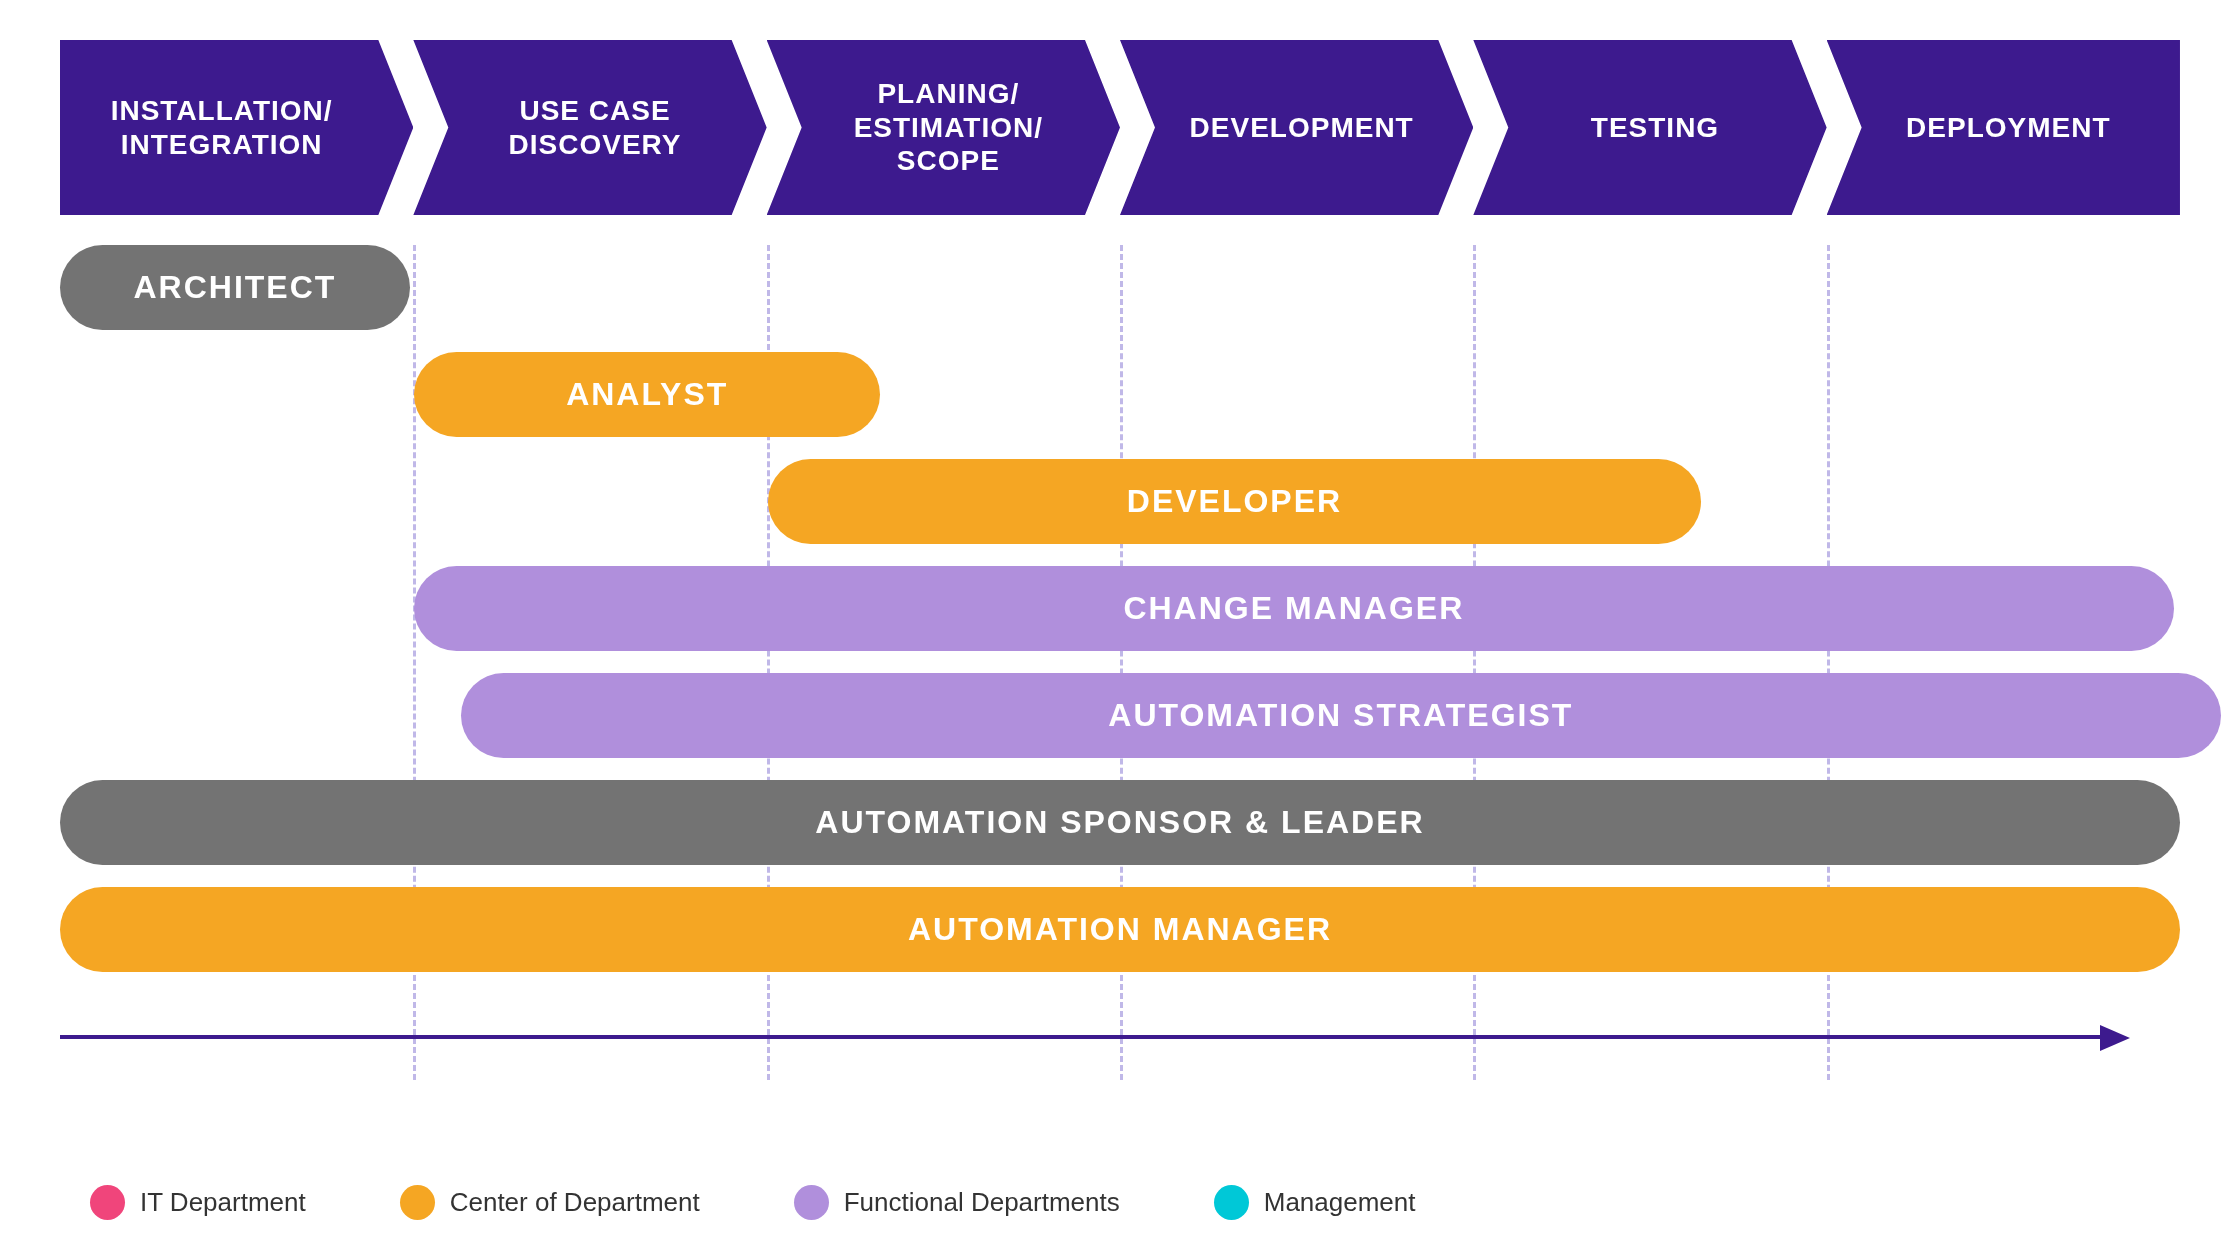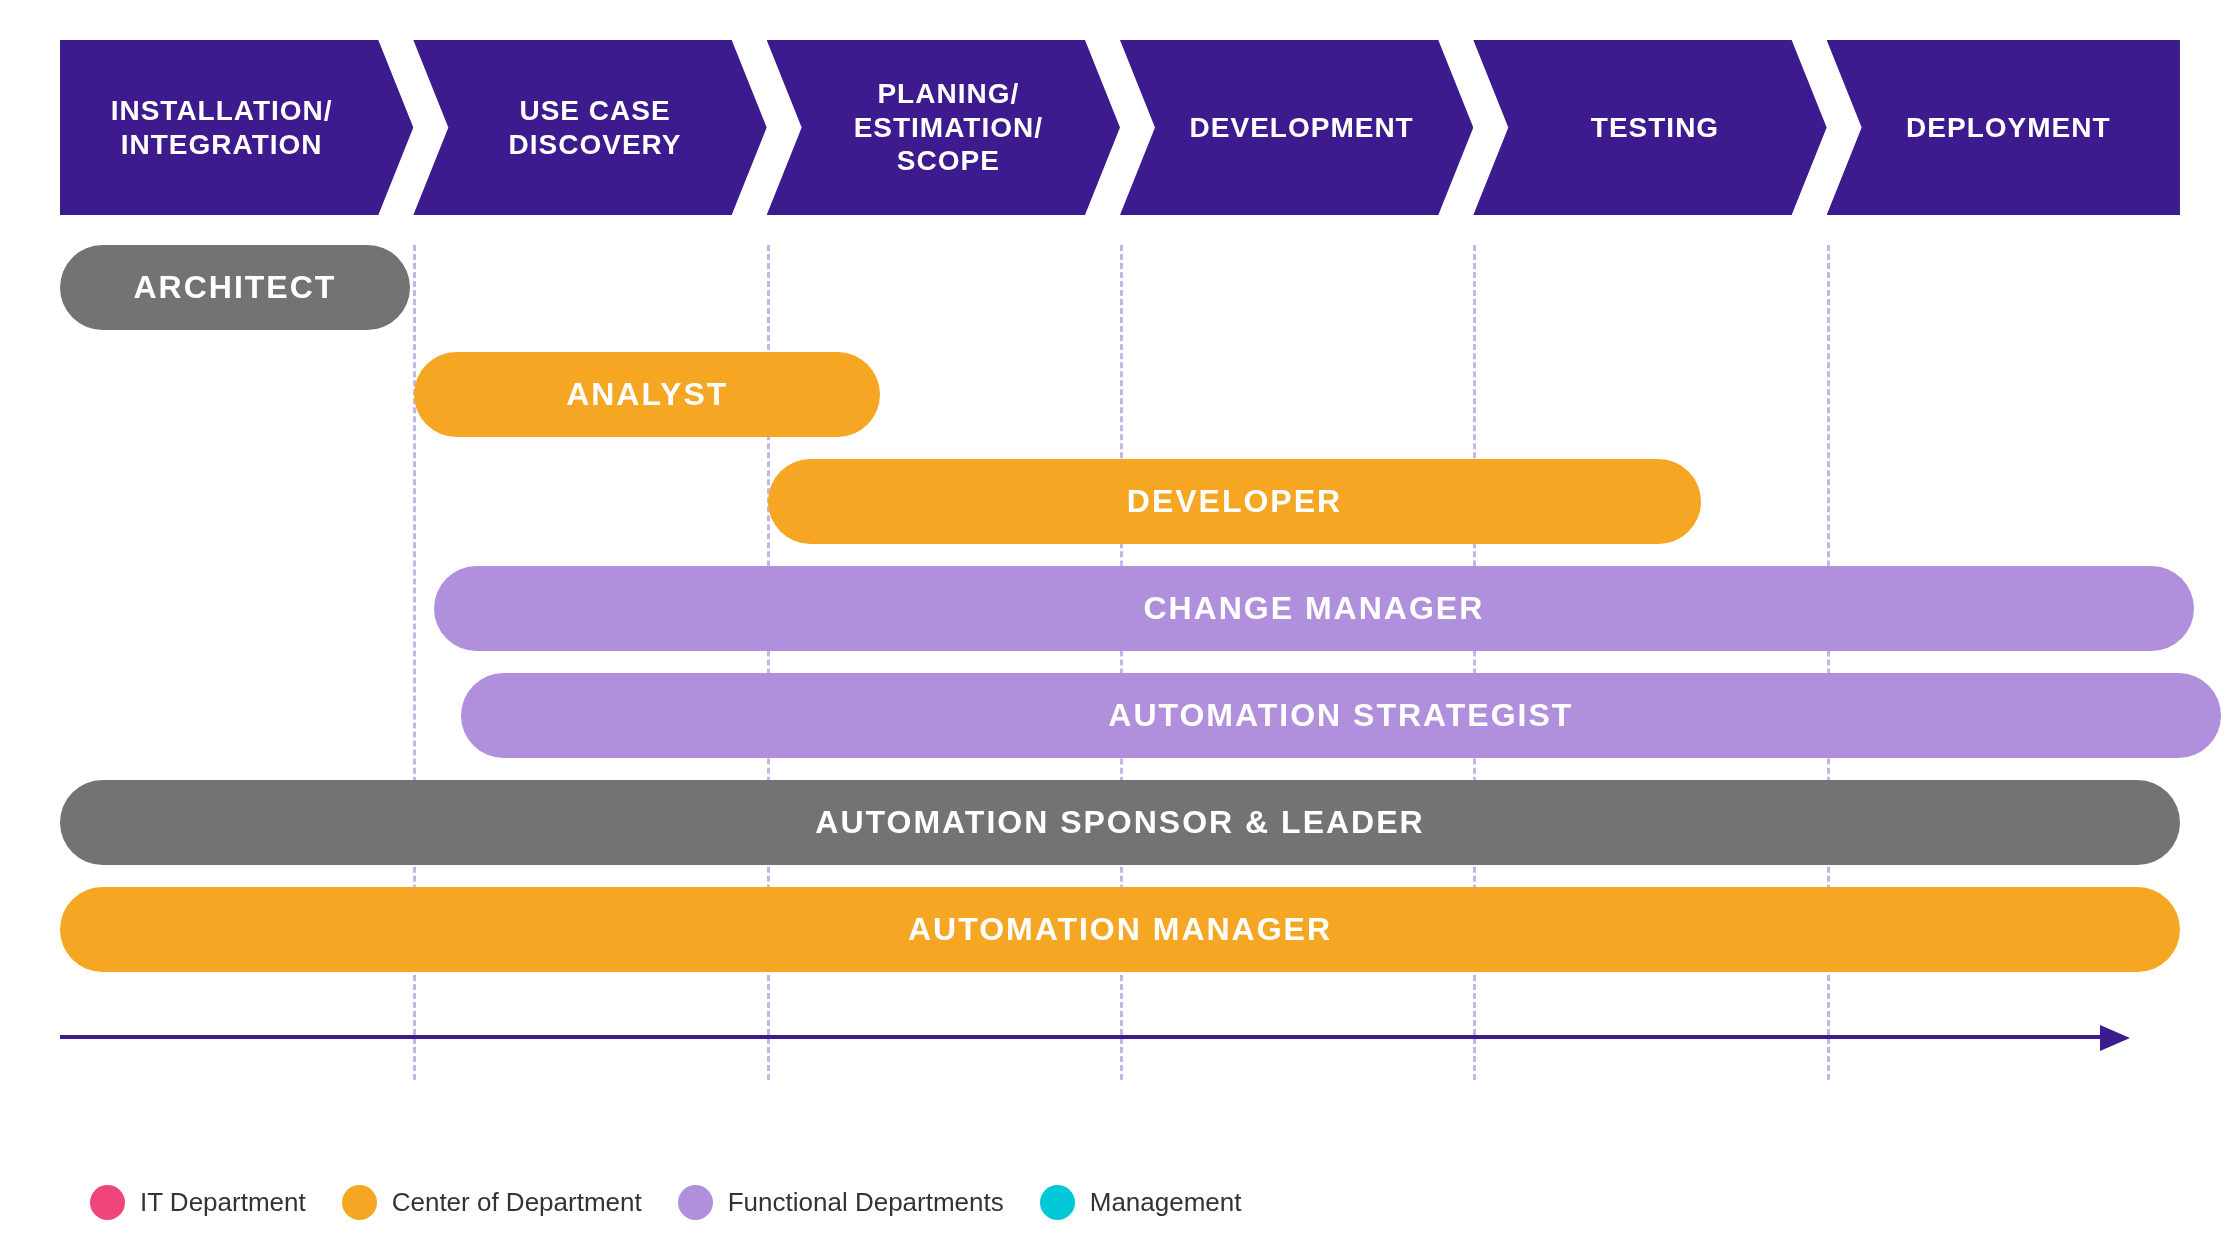--- a/index.html
+++ b/index.html
@@ -146,21 +146,21 @@
       height: 0;
       border-top: 13px solid transparent;
       border-bottom: 13px solid transparent;
       border-left: 30px solid #3d1a8e;
     }
 
     
     .legend {
       display: flex;
       align-items: center;
-      gap: 36px;
+      gap: 94px;
       padding: 25px 30px 0 30px;
       flex-shrink: 0;
     }
 
     .legend-item {
       display: flex;
       align-items: center;
       gap: 15px;
     }
 
@@ -237,21 +237,21 @@
       </div>
     </div>
 
     <div class="role-row">
       <div class="role-bar bar-orange" style="left: 33.4%; width: 44%;">
         <span>DEVELOPER</span>
       </div>
     </div>
 
     <div class="role-row">
-      <div class="role-bar bar-purple" style="left: 16.7%; width: 83%; margin-left: 20px;">
+      <div class="role-bar bar-purple" style="left: 16.7%; width: 83%;">
         <span>CHANGE MANAGER</span>
       </div>
     </div>
 
     <div class="role-row">
       <div class="role-bar bar-purple" style="left: 16.7%; width: 83%; margin-left: 47px;">
         <span>AUTOMATION STRATEGIST</span>
       </div>
     </div>
 

